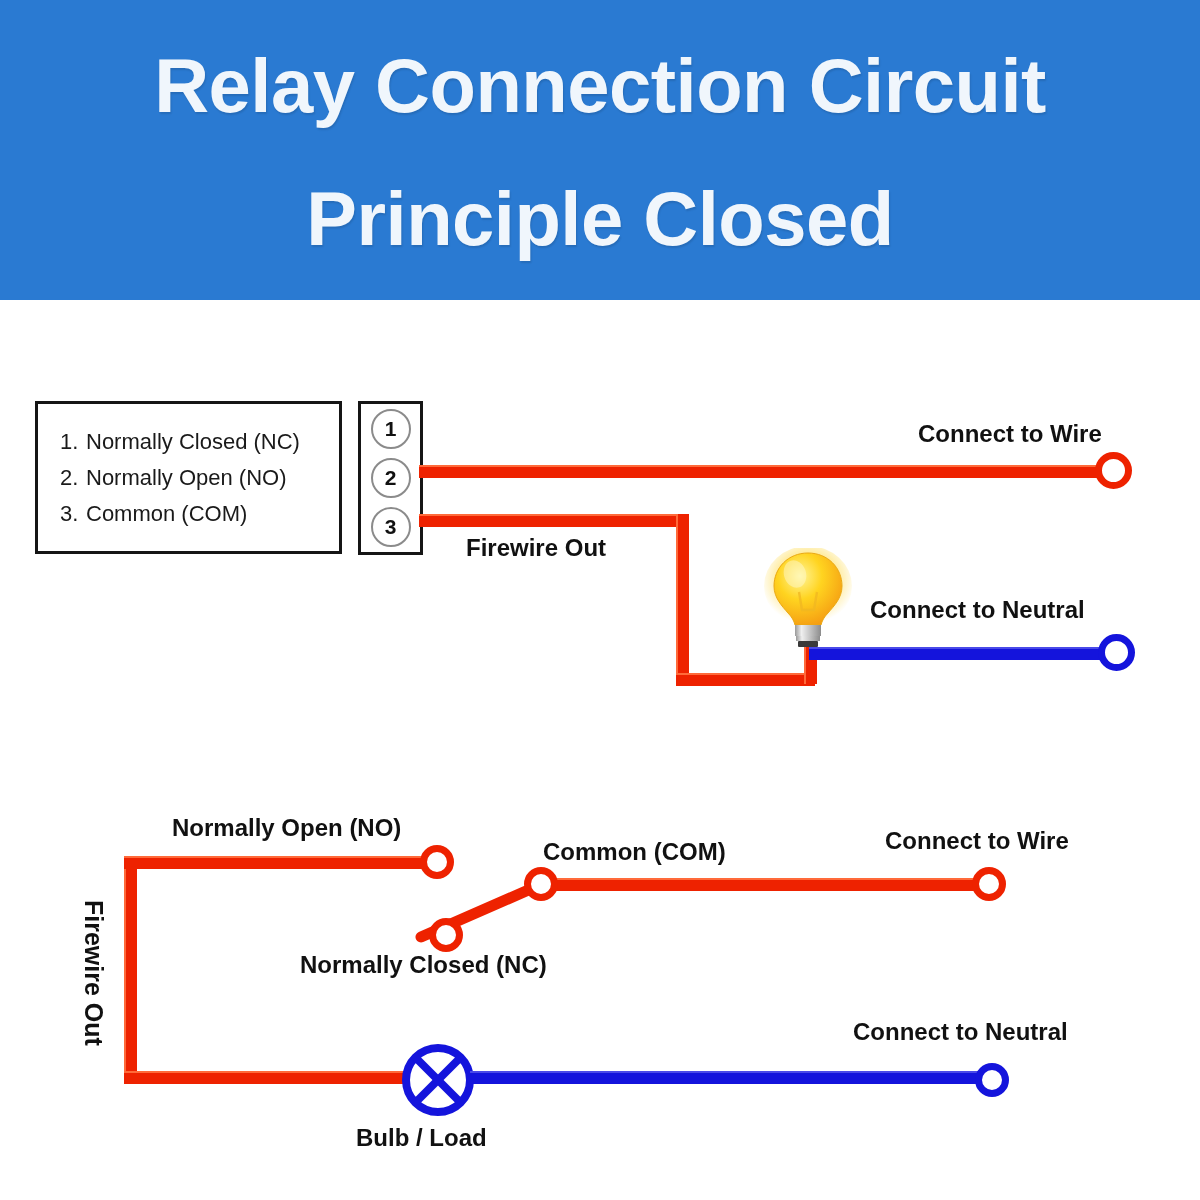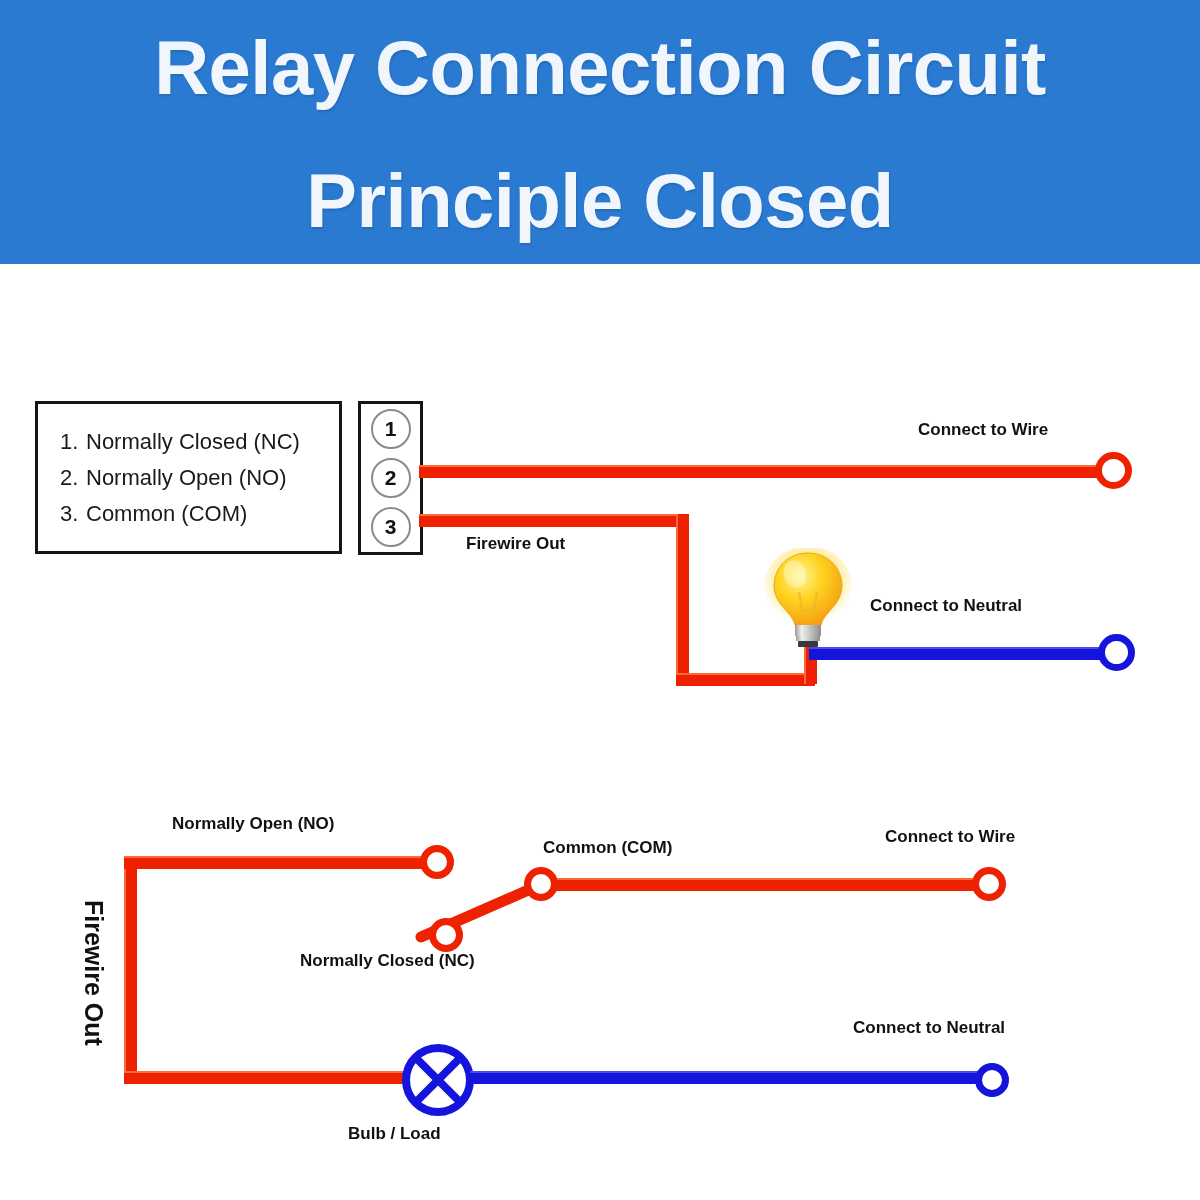--- a/index.html
+++ b/index.html
@@ -15,21 +15,21 @@
     font-family: "Liberation Sans", sans-serif;
     overflow: hidden;
   }
 
   
   #title-banner {
     position: absolute;
     left: 0;
     top: 0;
     width: 1200px;
-    height: 264px;
+    height: 300px;
     background: #2a7ad2;
     display: flex;
     flex-direction: column;
     align-items: center;
     justify-content: center;
     box-sizing: border-box;
     padding-top: 4px;
     gap: 30px;
   }
   .title-line {
@@ -43,21 +43,21 @@
     white-space: nowrap;
     text-shadow: 1px 2px 2px rgba(0,0,0,0.12);
   }
 
   
   .lbl {
     position: absolute;
     color: #111111;
     font-family: "Liberation Sans", sans-serif;
     font-weight: bold;
-    font-size: 17px;
+    font-size: 24px;
     white-space: nowrap;
   }
   .lbl-vert {
     position: absolute;
     color: #111111;
     font-family: "Liberation Sans", sans-serif;
     font-weight: bold;
     font-size: 25px;
     white-space: nowrap;
     transform-origin: 0 0;
@@ -260,19 +260,19 @@
 
   <div class="wire-h" style="left:124px; top:1071px; width:285px;"></div>
 
   <div id="lamp-symbol">
     <svg width="76" height="76" viewBox="0 0 76 76">
       <circle cx="38" cy="38" r="32" fill="#ffffff" stroke="#1414dc" stroke-width="8"></circle>
       <line x1="15.5" y1="15.5" x2="60.5" y2="60.5" stroke="#1414dc" stroke-width="8"></line>
       <line x1="60.5" y1="15.5" x2="15.5" y2="60.5" stroke="#1414dc" stroke-width="8"></line>
     </svg>
   </div>
-  <div class="lbl" style="left:348px; top:1124px;">Bulb / Load</div>
+  <div class="lbl" style="left:356px; top:1124px;">Bulb / Load</div>
 
   <div class="wire-h blue" style="left:470px; top:1071px; width:522px;"></div>
   <div class="ring blue" style="left:975px; top:1063px; width:34px; height:34px;"></div>
   <div class="lbl" style="left:853px; top:1018px;">Connect to Neutral</div>
 
 </div>
 
 </body></html>

